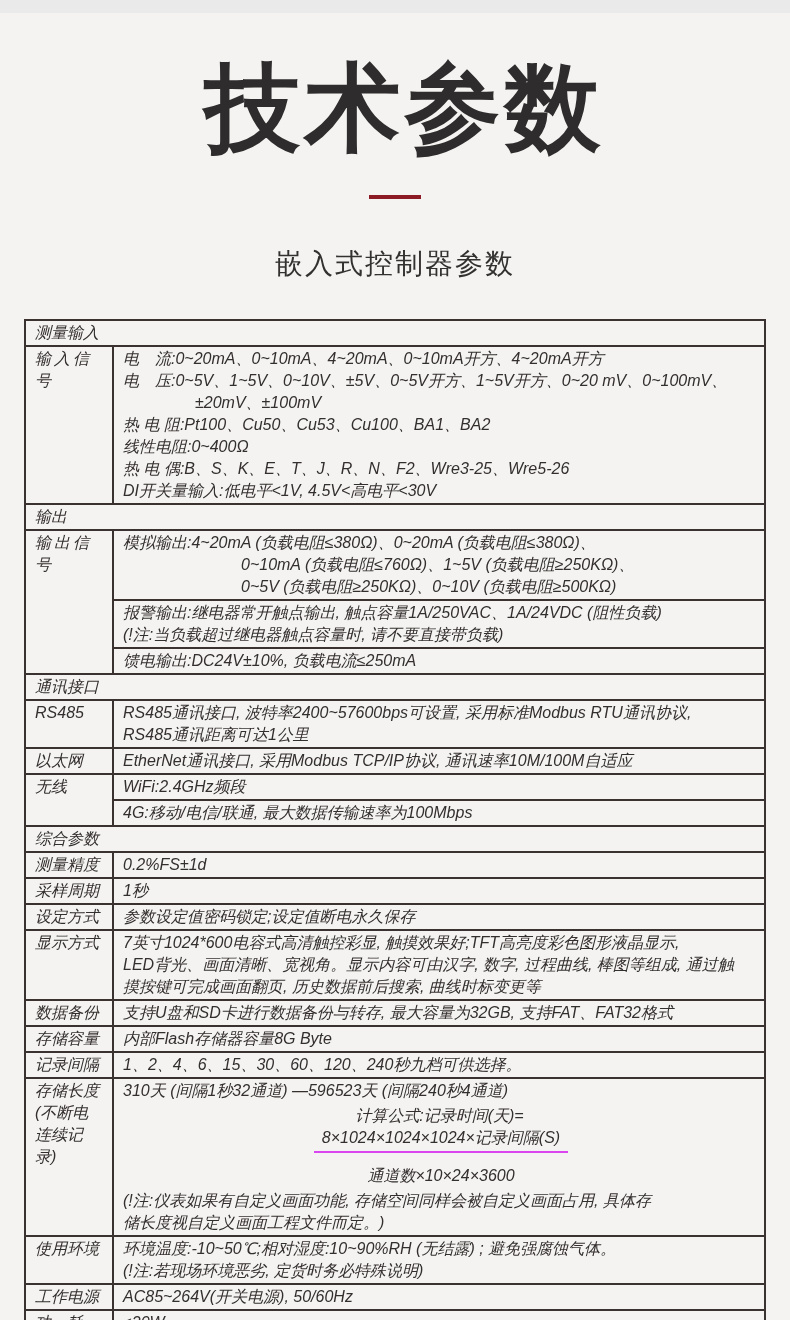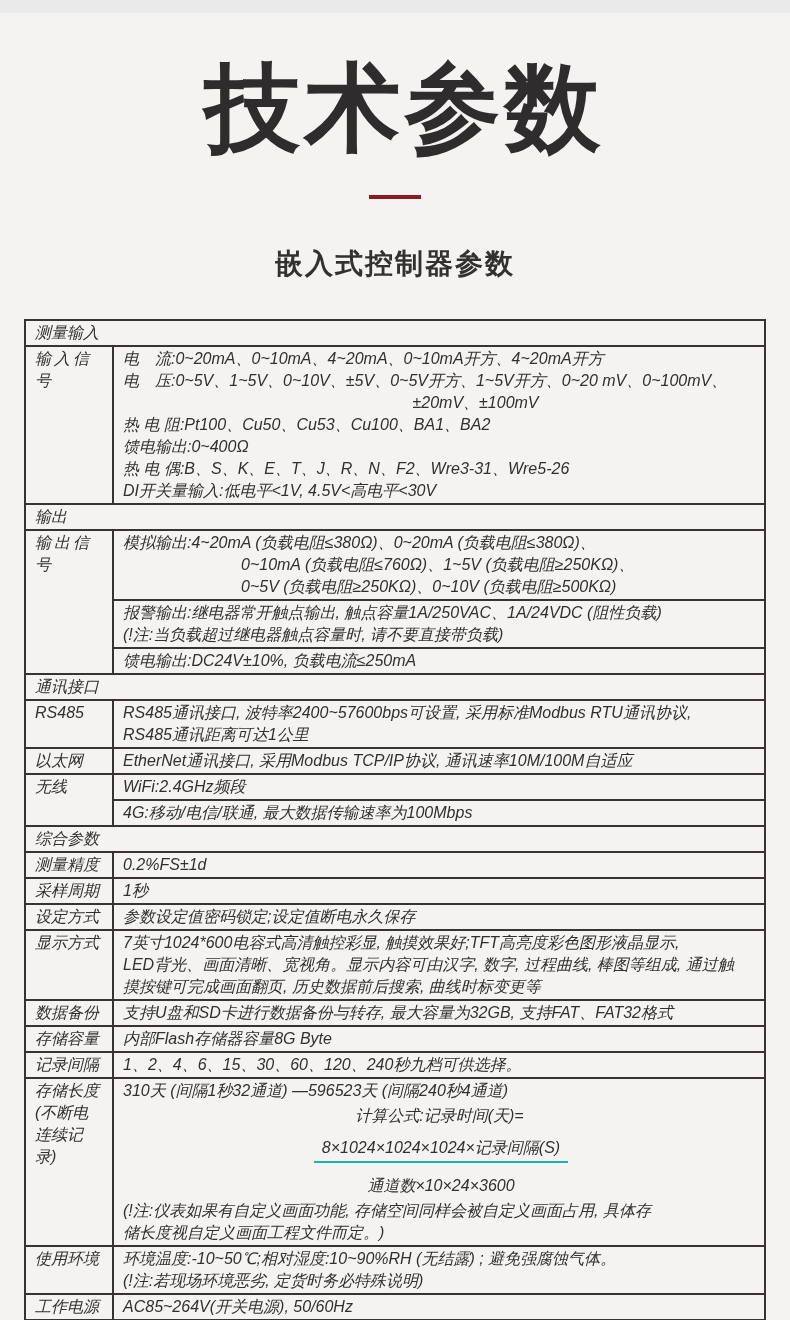--- a/index.html
+++ b/index.html
@@ -28,21 +28,21 @@
   .divider {
     width: 52px; height: 4px;
     margin: 36px auto 0 auto;
     background: #8c1a24;
   }
   .subtitle {
     margin: 50px 0 0 0;
     text-align: center;
     font-size: 28px;
     line-height: 30px;
-    font-weight: 700;
+    font-weight: 400;
     letter-spacing: 2px;
     color: #333030;
   }
   table.spec {
     border-collapse: collapse;
     table-layout: fixed;
     width: 742px;
     margin: 40px 0 0 24px;
     font-size: 16px;
     line-height: 22px;
@@ -52,38 +52,37 @@
   table.spec col.c1 { width: 88px; }
   table.spec td {
     border: 2px solid #3a3231;
     vertical-align: top;
     padding: 1px 8px 1px 9px;
   }
   td.hdr { padding: 1px 8px 1px 9px; }
   td.lbl { padding: 1px 4px 1px 8px; white-space: pre-line; }
   td.lbl.sp { letter-spacing: 3px; margin-left: 32px; }
   td.val { padding: 1px 8px 1px 11px; }
-  .ind-v { margin-left: 72px; text-align: center; }
+  .ind-v { margin-left: 72px; }
   .ind-a { margin-left: 118px; }
   .formula {
     display: flex;
     align-items: center;
     margin: 3px 0 3px 0;
     flex-direction: column;
   }
   .frac {
     display: inline-flex;
     flex-direction: column;
     text-align: center;
     margin-left: 3px;
   }
   .frac .num {
-    border-bottom: 2px solid #14b8a6;
+    border-bottom: 2px solid #d946ef;
     padding: 0 8px 2px 8px;
-    margin-top: 10px;
   }
   .frac .den { padding-top: 12px; }
 </style>
 </head>
 <body>
 
 <div class="topstrip"></div>
 
 <div class="title">技术参数</div>
 <div class="divider"></div>
@@ -100,22 +99,22 @@
     <td class="hdr" colspan="2">测量输入</td>
   </tr>
 
   <tr>
     <td class="lbl sp">输入信号</td>
     <td class="val">
       <div>电　流:0~20mA、0~10mA、4~20mA、0~10mA开方、4~20mA开方</div>
       <div>电　压:0~5V、1~5V、0~10V、±5V、0~5V开方、1~5V开方、0~20 mV、0~100mV、</div>
       <div class="ind-v">±20mV、±100mV</div>
       <div>热 电 阻:Pt100、Cu50、Cu53、Cu100、BA1、BA2</div>
-      <div>馈电输出:0~400Ω</div>
-      <div>热 电 偶:B、S、K、E、T、J、R、N、F2、Wre3-31、Wre5-26</div>
+      <div>线性电阻:0~400Ω</div>
+      <div>热 电 偶:B、S、K、E、T、J、R、N、F2、Wre3-25、Wre5-26</div>
       <div>DI开关量输入:低电平&lt;1V, 4.5V&lt;高电平&lt;30V</div>
     </td>
   </tr>
 
   <tr>
     <td class="hdr" colspan="2">输出</td>
   </tr>
 
   <tr>
     <td class="lbl sp" rowspan="3">输出信号</td>

